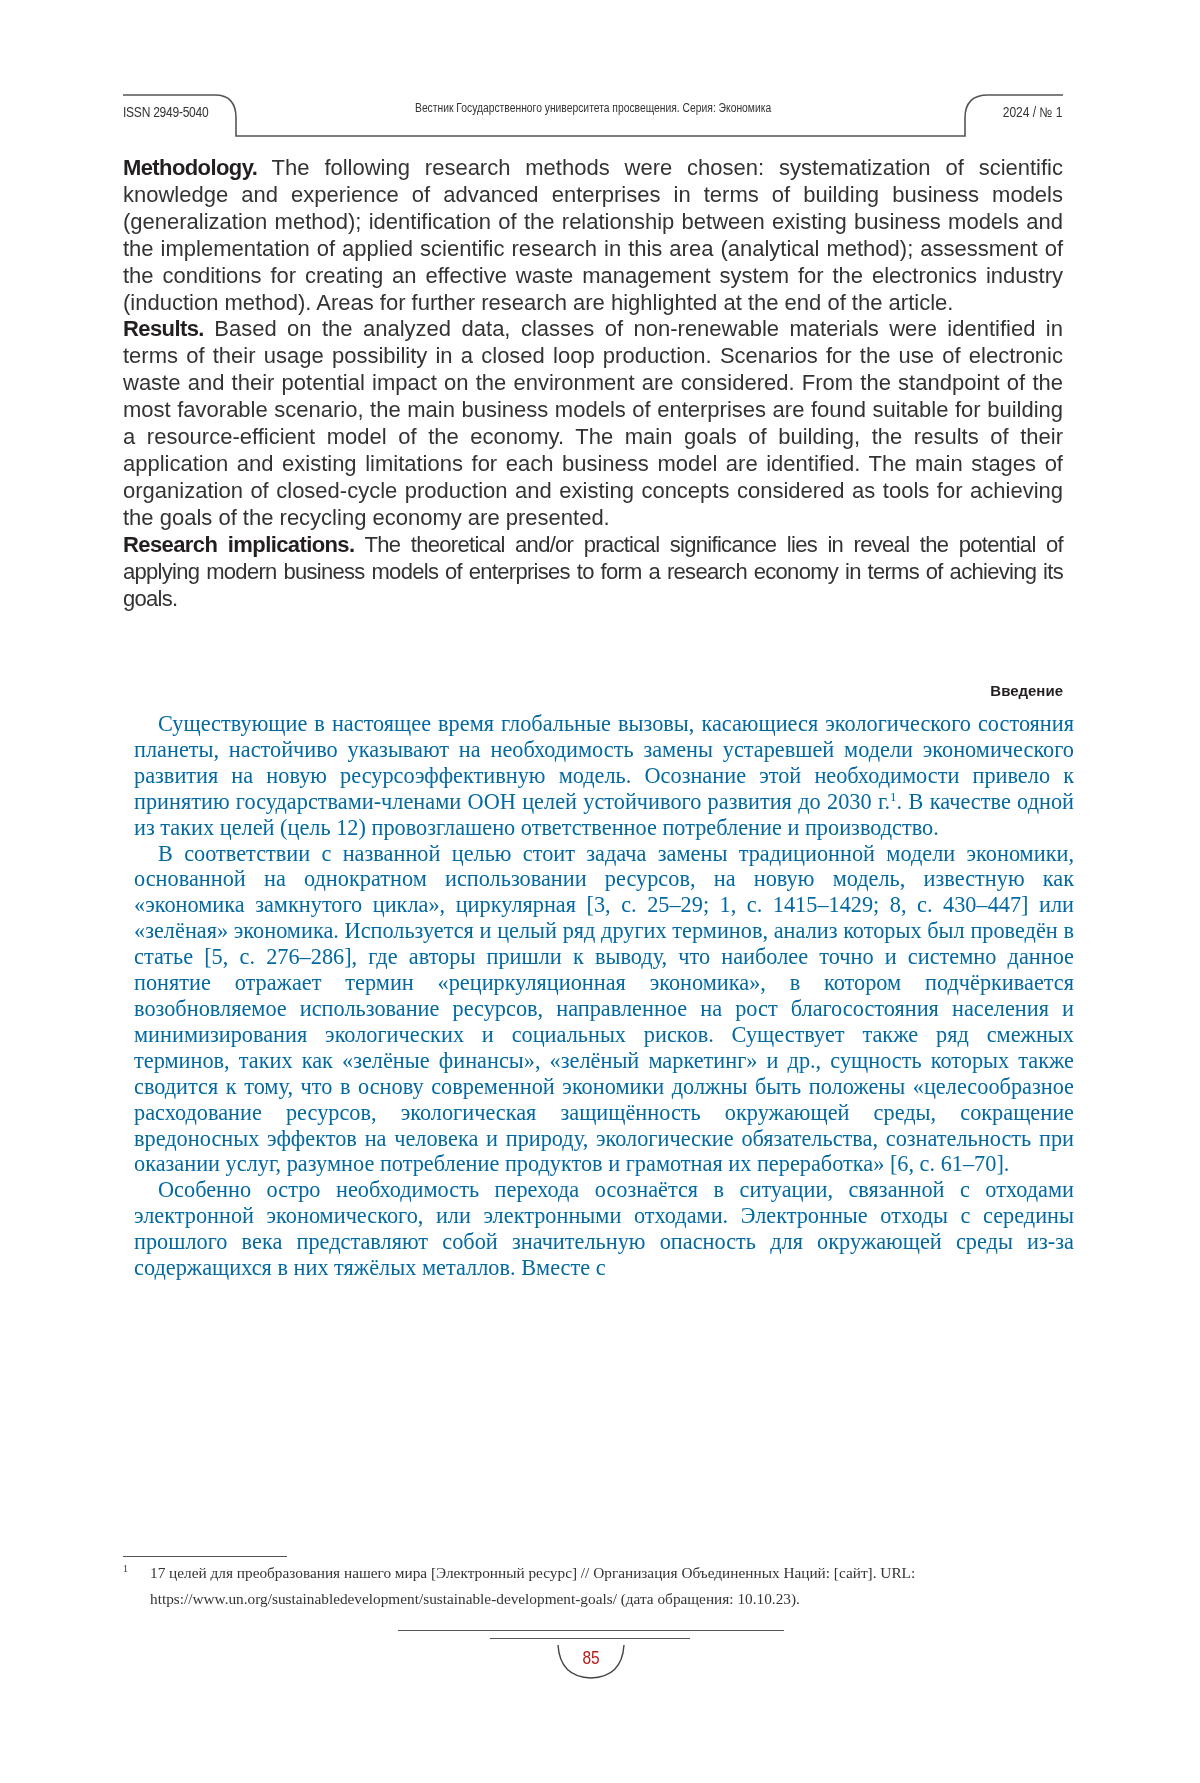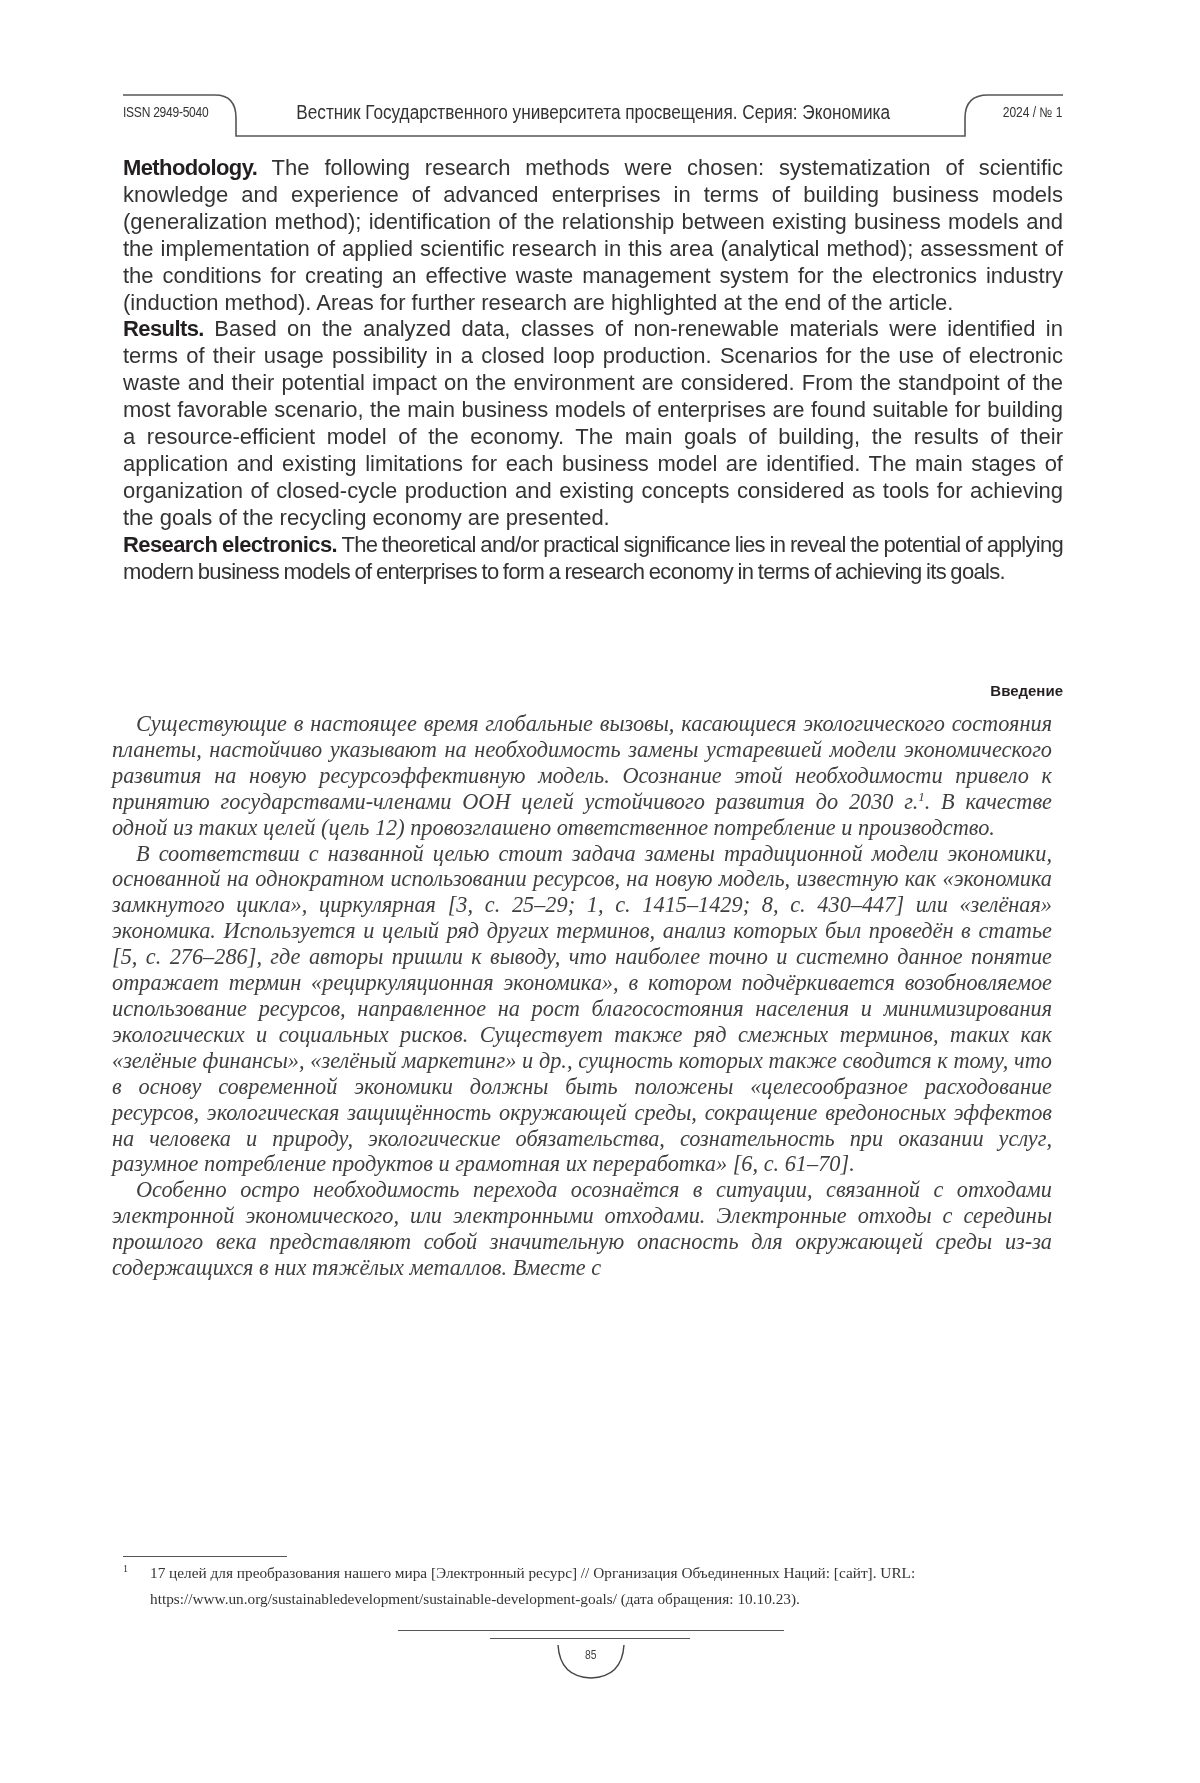--- a/index.html
+++ b/index.html
@@ -3,70 +3,70 @@
 <meta charset="utf-8">
 <style>
   html, body { margin: 0; padding: 0; background: #ffffff; }
   body { width: 1200px; height: 1783px; position: relative; overflow: hidden; color: #231f20; }
   .page { position: absolute; left: 0; top: 0; width: 1200px; height: 1258px; }
 
   
   .header { position: absolute; left: 123px; top: 92px; width: 940px; height: 48px; }
   .header svg { position: absolute; left: 0; top: 0; }
   .hdr-issn { position: absolute; left: 0; top: 12px; font-family: "Liberation Sans", sans-serif; font-size: 14px; letter-spacing: -0.3px; color: #333; transform: scaleX(0.86); transform-origin: left; white-space: nowrap; }
-  .hdr-title { position: absolute; left: 0; width: 940px; top: 9px; text-align: center; font-family: "Liberation Sans", sans-serif; font-size: 20px; color: #333; white-space: nowrap; }
+  .hdr-title { position: absolute; left: 0; width: 940px; top: 9px; text-align: center; font-family: "Liberation Sans", sans-serif; font-size: 12px; color: #333; white-space: nowrap; }
   .hdr-title span { display: inline-block; transform: scaleX(0.86); }
   .hdr-issue { position: absolute; right: 0; top: 12px; font-family: "Liberation Sans", sans-serif; font-size: 14px; color: #333; transform: scaleX(0.86); transform-origin: right; white-space: nowrap; }
 
   
   .abstract { position: absolute; left: 123px; top: 155px; width: 940px; font-family: "Liberation Sans", sans-serif; font-size: 22px; line-height: 26.9px; color: #333; text-align: justify; }
   .abstract p { margin: 0; }
   .abstract b { color: #231f20; letter-spacing: -0.6px; }
   .abstract b.kw { font-style: italic; }
   .abstract .cond { letter-spacing: -0.7px; word-spacing: -1px; }
 
   
   .section-title { position: absolute; left: 123px; top: 682px; width: 940px; text-align: right; font-family: "Liberation Sans", sans-serif; font-weight: bold; font-size: 15px; color: #231f20; }
 
   
-  .body { position: absolute; left: 112px; top: 711px; width: 940px; font-family: "Liberation Serif", serif; font-size: 22.3px; line-height: 25.9px; color: #404040; text-align: justify; hyphens: manual; font-style: italic; }
+  .body { position: absolute; left: 134px; top: 711px; width: 940px; font-family: "Liberation Serif", serif; font-size: 22.3px; line-height: 25.9px; color: #0369a1; text-align: justify; hyphens: manual; }
   .body p { margin: 0; text-indent: 24px; }
   .body sup { font-size: 13px; line-height: 0; }
 
   
   .fn-rule { position: absolute; left: 123px; top: 1556px; width: 164px; height: 0; border-top: 1.5px solid #555; }
   .footnote { position: absolute; left: 123px; top: 1560px; width: 940px; font-family: "Liberation Serif", serif; font-size: 15.3px; line-height: 25.5px; color: #333; }
   .footnote .fn-mark { position: absolute; left: 0; top: -4px; font-size: 10px; }
   .footnote .fn-text { margin-left: 27px; display: block; }
 
   
   .pg-rule1 { position: absolute; left: 398px; top: 1630px; width: 386px; border-top: 1.6px solid #555; }
   .pg-rule2 { position: absolute; left: 490px; top: 1638px; width: 200px; border-top: 1.6px solid #555; }
   .pg-arc { position: absolute; left: 555px; top: 1645px; }
-  .pg-num { position: absolute; left: 560px; top: 1648px; width: 62px; text-align: center; font-family: "Liberation Sans", sans-serif; font-size: 12px; color: #404040; }
+  .pg-num { position: absolute; left: 560px; top: 1648px; width: 62px; text-align: center; font-family: "Liberation Sans", sans-serif; font-size: 18px; color: #b91c1c; }
   .pg-num span { display: inline-block; transform: scaleX(0.86); }
 </style>
 </head>
 <body>
 
 <div class="page">
 
   <div class="header">
     <svg width="940" height="48">
       <path d="M0 3 H92 Q113 3 113 26 V44 H842 V26 Q842 3 865 3 H940" fill="none" stroke="#555" stroke-width="1.6"></path>
     </svg>
     <div class="hdr-issn">ISSN 2949-5040</div>
     <div class="hdr-title"><span>Вестник Государственного университета просвещения. Серия: Экономика</span></div>
     <div class="hdr-issue">2024 / № 1</div>
   </div>
 
   <div class="abstract">
     <p><b>Methodology.</b><span> The following research methods were chosen: systematization of scientific knowledge and experience of advanced enterprises in terms of building business models (generalization method); identification of the relationship between existing business models and the implementation of applied scientific research in this area (analytical method); assessment of the conditions for creating an effective waste management system for the electronics industry (induction method). Areas for further research are highlighted at the end of the article.</span></p>
     <p><b>Results.</b><span> Based on the analyzed data, classes of non-renewable materials were identified in terms of their usage possibility in a closed loop production. Scenarios for the use of electronic waste and their potential impact on the environment are considered. From the standpoint of the most favorable scenario, the main business models of enterprises are found suitable for building a resource-efficient model of the economy. The main goals of building, the results of their application and existing limitations for each business model are identified. The main stages of organization of closed-cycle production and existing concepts considered as tools for achieving the goals of the recycling economy are presented.</span></p>
-    <p class="cond"><b>Research electronics.</b><span> The theoretical and/or practical significance lies in reveal the potential of applying modern business models of enterprises to form a research economy in terms of achieving its goals.</span></p>
+    <p class="cond"><b>Research implications.</b><span> The theoretical and/or practical significance lies in reveal the potential of applying modern business models of enterprises to form a research economy in terms of achieving its goals.</span></p>
   </div>
 
   <div class="section-title">Введение</div>
 
   <div class="body">
     <p><span>Существующие в настоящее время глобальные вызовы, касающиеся экологиче­ского состояния планеты, настойчиво указывают на необходимость замены уста­ревшей модели экономического развития на новую ресурсоэффективную модель. Осознание этой необходимости привело к принятию государствами-членами ООН целей устойчивого развития до 2030 г.</span><sup>1</sup><span>. В качестве одной из таких целей (цель 12) провозглашено ответственное потребление и производство.</span></p>
     <p>В соответствии с названной целью стоит задача замены традиционной модели экономики, основанной на однократном использовании ресурсов, на новую мо­дель, известную как «экономика замкнутого цикла», циркулярная [3, с. 25–29; 1, с. 1415–1429; 8, с. 430–447] или «зелёная» экономика. Используется и целый ряд других терминов, анализ которых был проведён в статье [5, с. 276–286], где авторы пришли к выводу, что наиболее точно и системно данное понятие отражает тер­мин «рециркуляционная экономика», в котором подчёркивается возобновляемое использование ресурсов, направленное на рост благосостояния населения и мини­мизирования экологических и социальных рисков. Существует также ряд смежных терминов, таких как «зелёные финансы», «зелёный маркетинг» и др., сущность ко­торых также сводится к тому, что в основу современной экономики должны быть положены «целесообразное расходование ресурсов, экологическая защищённость окружающей среды, сокращение вредоносных эффектов на человека и природу, экологические обязательства, сознательность при оказании услуг, разумное потре­бление продуктов и грамотная их переработка» [6, с. 61–70].</p>
     <p>Особенно остро необходимость перехода осознаётся в ситуации, связанной с от­ходами электронной экономического, или электронными отходами. Электронные отходы с середины прошлого века представляют собой значительную опасность для окружающей среды из-за содержащихся в них тяжёлых металлов. Вместе с</p>
   </div>
 

